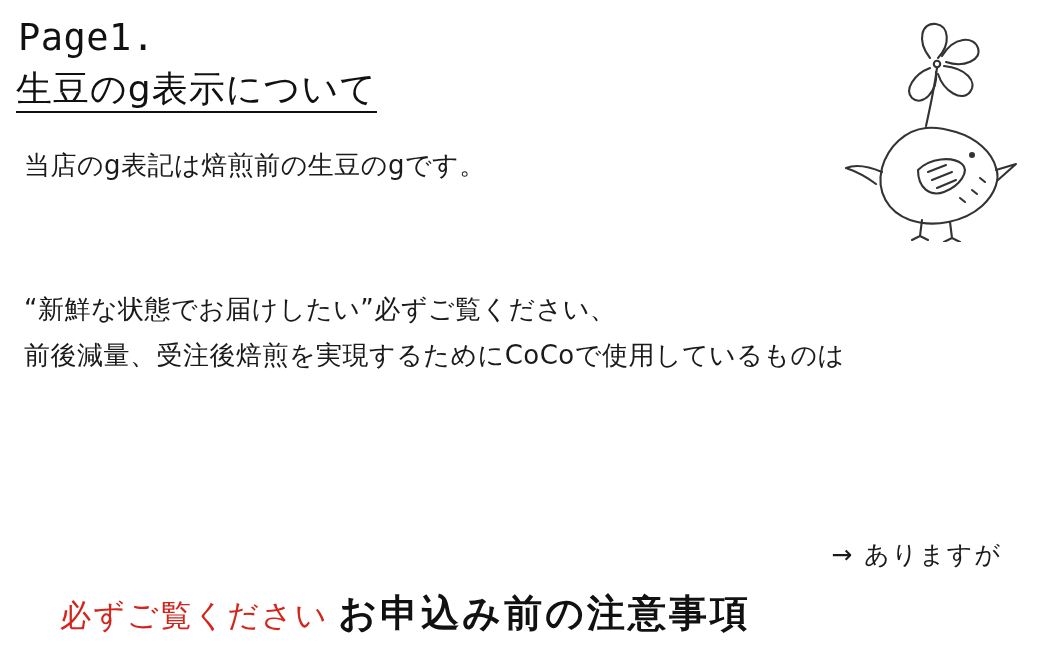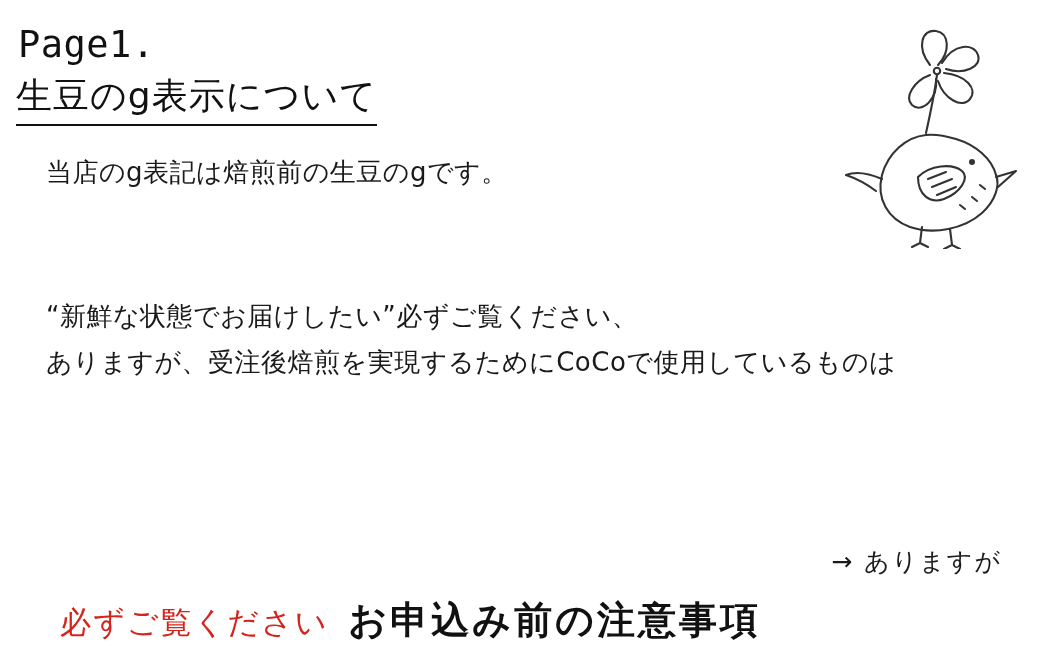--- a/index.html
+++ b/index.html
@@ -11,21 +11,21 @@
     width: 1040px;
     height: 646px;
     position: relative;
     font-family: "DejaVu Sans", sans-serif;
     color: #1a1a1a;
     overflow: hidden;
   }
 
   .page {
     position: absolute;
-    left: 0; top: 15px;
+    left: 0; top: 8px;
     width: 1040px;
     height: 464px;
     text-decoration: underline;
   }
 
   
   .page-label {
     position: absolute;
     left: 18px;
     top: 8px;
@@ -36,35 +36,34 @@
     color: #111;
   }
 
   .subject-heading {
     position: absolute;
     left: 16px;
     top: 60px;
     font-size: 36px;
     color: #111;
     border-bottom: 2px solid #111;
-    padding-bottom: 8px;
+    padding-bottom: 2px;
     line-height: 1.15;
     letter-spacing: 1px;
   }
 
   
   .body-block {
     position: absolute;
     left: 24px;
     font-size: 26px;
     line-height: 46px;
     color: #1a1a1a;
     letter-spacing: 0.5px;
     white-space: nowrap;
-    margin-left: 22px;
   }
   .block-a { top: 134px; }
   .block-b { top: 278px; }
 
   .line { display: block; }
   .highlight-red {
     color: #d4251c;
   }
 
   
@@ -77,21 +76,21 @@
     color: #1a1a1a;
   }
 
   
   .bottom-banner {
     position: absolute;
     left: 60px;
     top: 580px;
     display: flex;
     align-items: baseline;
-    gap: 20px;
+    gap: 10px;
   }
   .banner-warning {
     color: #d4251c;
     font-size: 31px;
     letter-spacing: 2px;
   }
   .banner-title {
     color: #111;
     font-size: 38px;
     font-weight: 700;
@@ -115,21 +114,21 @@
   <div class="page-label">Page1.</div>
 
   <div class="subject-heading">生豆のg表示について</div>
 
   <div class="body-block block-a">
     <span class="line">当店のg表記は焙煎前の生豆のgです。</span>
   </div>
 
   <div class="body-block block-b">
     <span class="line">“新鮮な状態でお届けしたい”必ずご覧ください、</span>
-    <span class="line">ありますが、受注後焙煎を実現するためにCoCoで使用しているものは</span>
+    <span class="line">前後減量、受注後焙煎を実現するためにCoCoで使用しているものは</span>
   </div>
 
   <div class="continue-note">→ ありますが</div>
 
   <div class="bottom-banner">
     <span class="banner-warning">必ずご覧ください</span>
     <span class="banner-title">お申込み前の注意事項</span>
   </div>
 
   <div class="bird-illustration">

